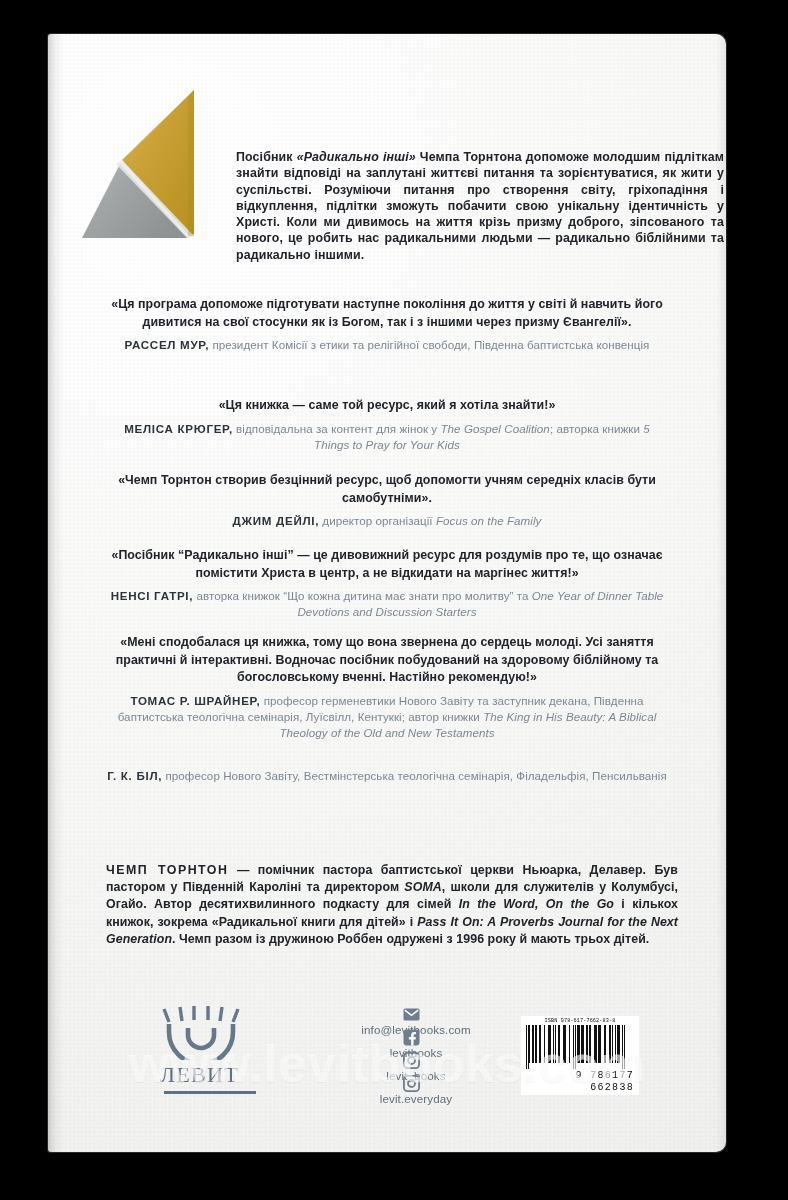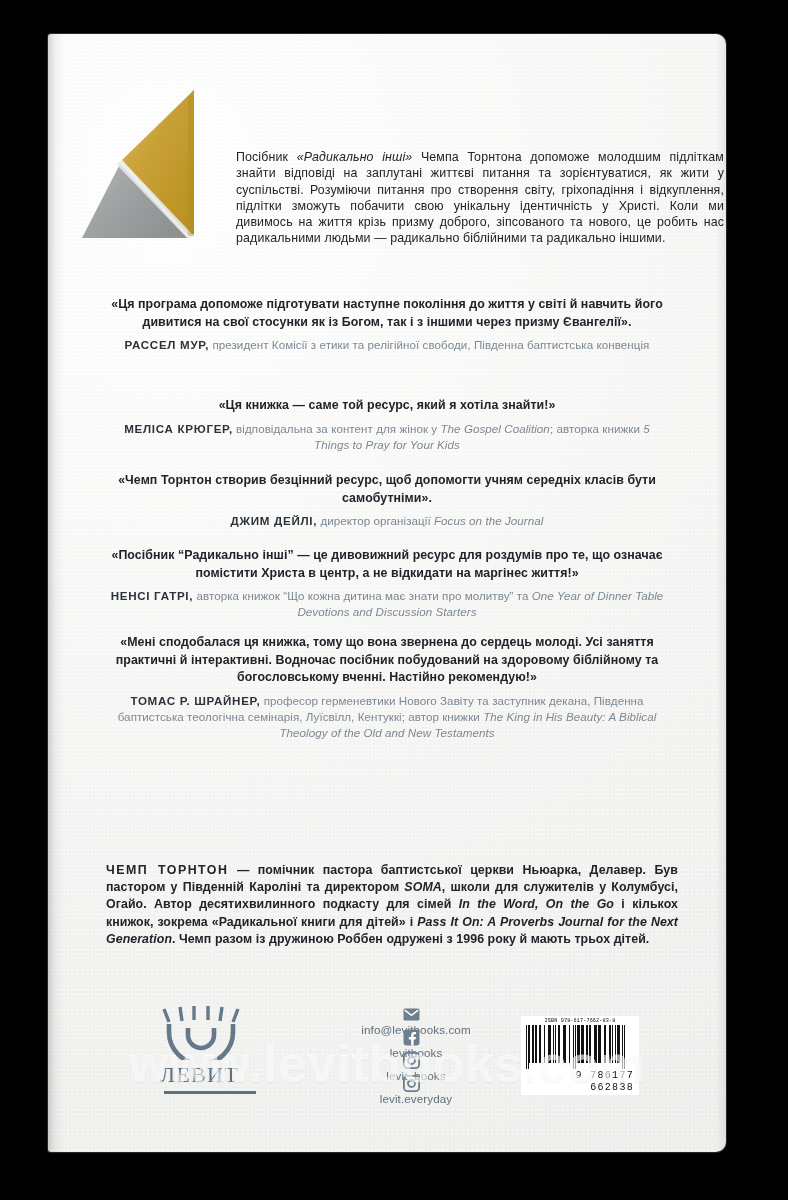--- a/index.html
+++ b/index.html
@@ -72,21 +72,21 @@
   
   .content { position: absolute; inset: 0; }
 
   #intro {
     position: absolute;
     left: 188px;
     top: 115px;
     width: 488px;
     font-size: 12.4px;
     line-height: 16.3px;
-    font-weight: normal;
+    font-weight: bold;
     color: #20242a;
     text-align: justify;
     letter-spacing: .01em;
   }
   #intro i { font-style: italic; }
 
   .endorse {
     position: absolute;
     left: 58px;
     width: 562px;
@@ -260,34 +260,35 @@
       <div class="source"><b>РАССЕЛ МУР,</b><span> президент Комісії з етики та релігійної свободи, Південна баптистська конвенція</span></div>
     </div>
 
     <div class="endorse" style="top:363px">
       <div class="quote">«Ця книжка — саме той ресурс, який я хотіла знайти!»</div>
       <div class="source"><b>МЕЛІСА КРЮГЕР,</b><span> відповідальна за контент для жінок у </span><i>The Gospel Coalition</i><span>; авторка книжки </span><i>5 Things to Pray for Your Kids</i></div>
     </div>
 
     <div class="endorse" style="top:438px">
       <div class="quote">«Чемп Торнтон створив безцінний ресурс, щоб допомогти учням середніх класів бути самобутніми».</div>
-      <div class="source"><b>ДЖИМ ДЕЙЛІ,</b><span> директор організації </span><i>Focus on the Journal</i></div>
+      <div class="source"><b>ДЖИМ ДЕЙЛІ,</b><span> директор організації </span><i>Focus on the Family</i></div>
     </div>
 
     <div class="endorse" style="top:513px">
       <div class="quote">«Посібник “Радикально інші” — це дивовижний ресурс для роздумів про те, що означає помістити Христа в центр, а не відкидати на маргінес життя!»</div>
       <div class="source"><b>НЕНСІ ГАТРІ,</b><span> авторка книжок “Що кожна дитина має знати про молитву” та </span><i>One Year of Dinner Table Devotions and Discussion Starters</i></div>
     </div>
 
     <div class="endorse" style="top:600px">
       <div class="quote">«Мені сподобалася ця книжка, тому що вона звернена до сердець молоді. Усі заняття практичні й інтерактивні. Водночас посібник побудований на здоровому біблійному та богословському вченні. Настійно рекомендую!»</div>
       <div class="source"><b>ТОМАС Р. ШРАЙНЕР,</b><span> професор герменевтики Нового Завіту та заступник декана, Південна баптистська теологічна семінарія, Луїсвілл, Кентуккі; автор книжки </span><i>The King in His Beauty: A Biblical Theology of the Old and New Testaments</i></div>
     </div>
 
     <div class="endorse" style="top:728px">
+      <div class="source"><b>Г. К. БІЛ,</b><span> професор Нового Завіту, Вестмінстерська теологічна семінарія, Філадельфія, Пенсильванія</span></div>
     </div>
 
     <div id="bio">
       <b class="name">ЧЕМП ТОРНТОН</b><span> — помічник пастора баптистської церкви Ньюарка, Делавер. Був пастором у Південній Кароліні та директором </span><i>SOMA</i><span>, школи для служителів у Колумбусі, Огайо. Автор десятихвилинного подкасту для сімей </span><i>In the Word, On the Go</i><span> і кількох книжок, зокрема «Радикальної книги для дітей» і </span><i>Pass It On: A Proverbs Journal for the Next Generation</i><span>. Чемп разом із дружиною Роббен одружені з 1996 року й мають трьох дітей.</span>
     </div>
 
     <div id="footer">
 
       <div id="publisher-logo">
         <svg width="82" height="56" viewBox="0 0 82 56">

